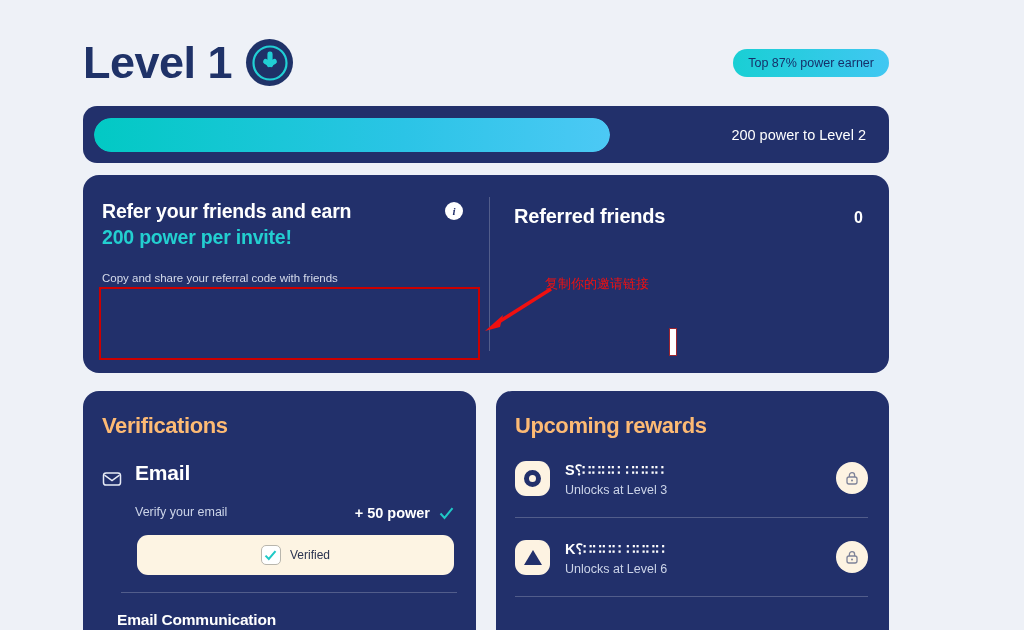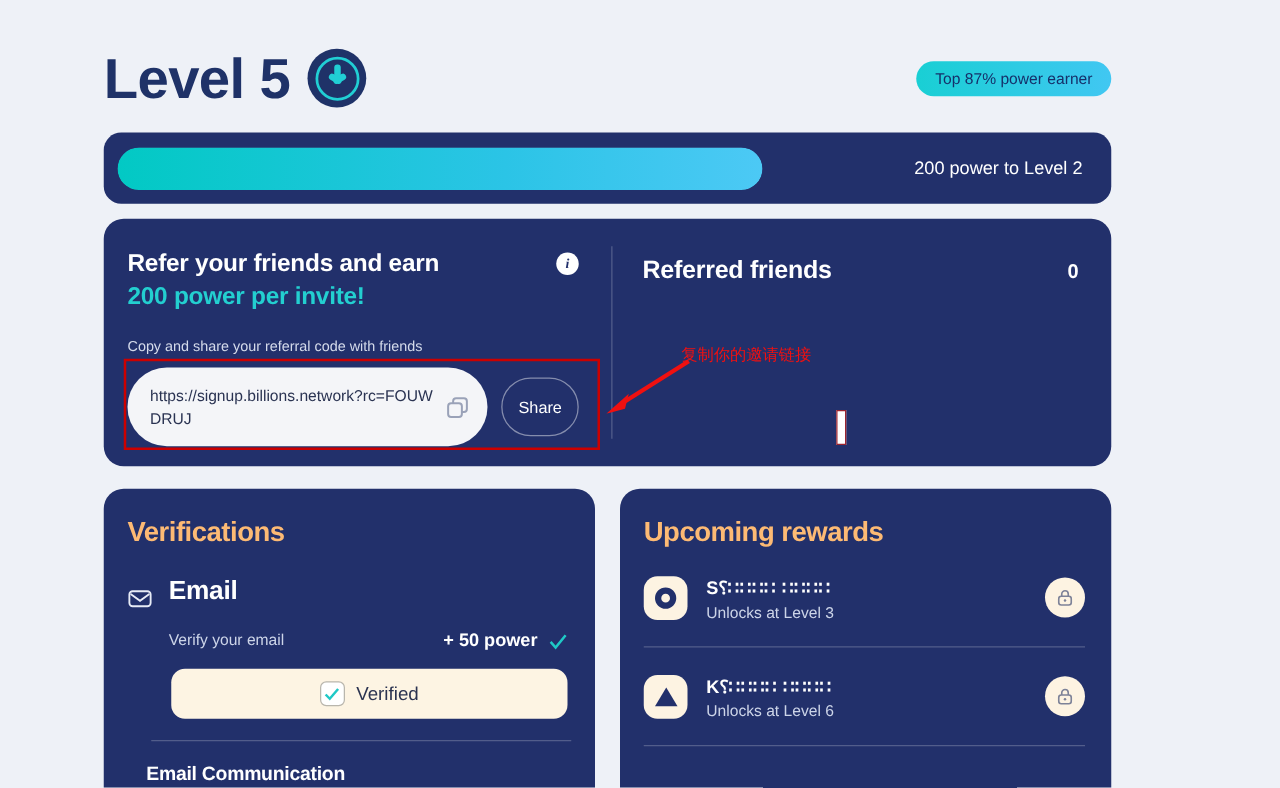--- a/index.html
+++ b/index.html
@@ -228,21 +228,21 @@
     height: 40px;
     background: #fdf4e3;
     border-radius: 11px;
     display: flex; align-items: center; justify-content: center; gap: 9px;
   }
   .verified-cb {
     width: 20px; height: 20px; border-radius: 5px;
     border: 1px solid #b9b6ad; background: #ffffff;
     display: flex; align-items: center; justify-content: center;
   }
-  .verified-label { font-size: 15px; color: #2b3350; }
+  .verified-label { font-size: 12px; color: #2b3350; }
   .hr {
     height: 1px; background: rgba(255,255,255,0.22);
     margin: 17px 0 0 19px; width: 336px;
   }
   .verif-next { margin-top: 18px; margin-left: 15px; font-size: 15.5px; font-weight: bold; color: #ffffff; letter-spacing: -0.2px; }
 
   
   .reward-row { display: flex; align-items: center; gap: 15px; margin-top: 20px; }
   .reward-icon {
     width: 35px; height: 35px; border-radius: 11px;
@@ -274,21 +274,21 @@
   }
   .rw-hr { height: 1px; background: rgba(255,255,255,0.22); margin-top: 20px; }
 </style>
 </head>
 <body>
 
 <div id="app">
 
   <div class="header">
     <div class="title-wrap">
-      <div class="page-title">Level 5</div>
+      <div class="page-title">Level 1</div>
       <div class="logo-badge">
         <svg width="40" height="40" viewBox="0 0 40 40" aria-hidden="true">
           <circle cx="20" cy="20" r="16.5" fill="none" stroke="#21cfd4" stroke-width="2.2"></circle>
           <g fill="#21cfd4">
             <rect x="17.4" y="8.5" width="5.2" height="11" rx="2.4"></rect>
             <rect x="17.4" y="17.5" width="5.2" height="11" rx="2.4" transform="rotate(-120 20 21)"></rect>
             <rect x="17.4" y="17.5" width="5.2" height="11" rx="2.4" transform="rotate(120 20 21)"></rect>
           </g>
         </svg>
       </div>
@@ -306,32 +306,20 @@
   <div class="referral-card">
     <div class="referral-left">
       <div class="ref-head">
         <div class="ref-title">
           <span>Refer your friends and earn</span>
           <span class="accent">200 power per invite!</span>
         </div>
         <div class="info-icon">i</div>
       </div>
       <div class="ref-sub">Copy and share your referral code with friends</div>
-      <div class="code-row">
-        <div class="code-pill">
-          <div class="code-text">https://signup.billions.network?rc=FOUWDRUJ</div>
-          <span class="copy-icon">
-            <svg width="20" height="20" viewBox="0 0 20 20" aria-hidden="true">
-              <rect x="6.5" y="2.5" width="11" height="11" rx="2.4" fill="none" stroke="#9aa2b8" stroke-width="1.6"></rect>
-              <rect x="2.5" y="6.5" width="11" height="11" rx="2.4" fill="#f4f5f8" stroke="#9aa2b8" stroke-width="1.6"></rect>
-            </svg>
-          </span>
-        </div>
-        <button class="share-btn">Share</button>
-      </div>
     </div>
 
     <div class="referral-divider"></div>
 
     <div class="referral-right">
       <div class="stat-row">
         <div class="stat-label">Referred friends</div>
         <div class="stat-value-sm">0</div>
       </div>
     </div>

